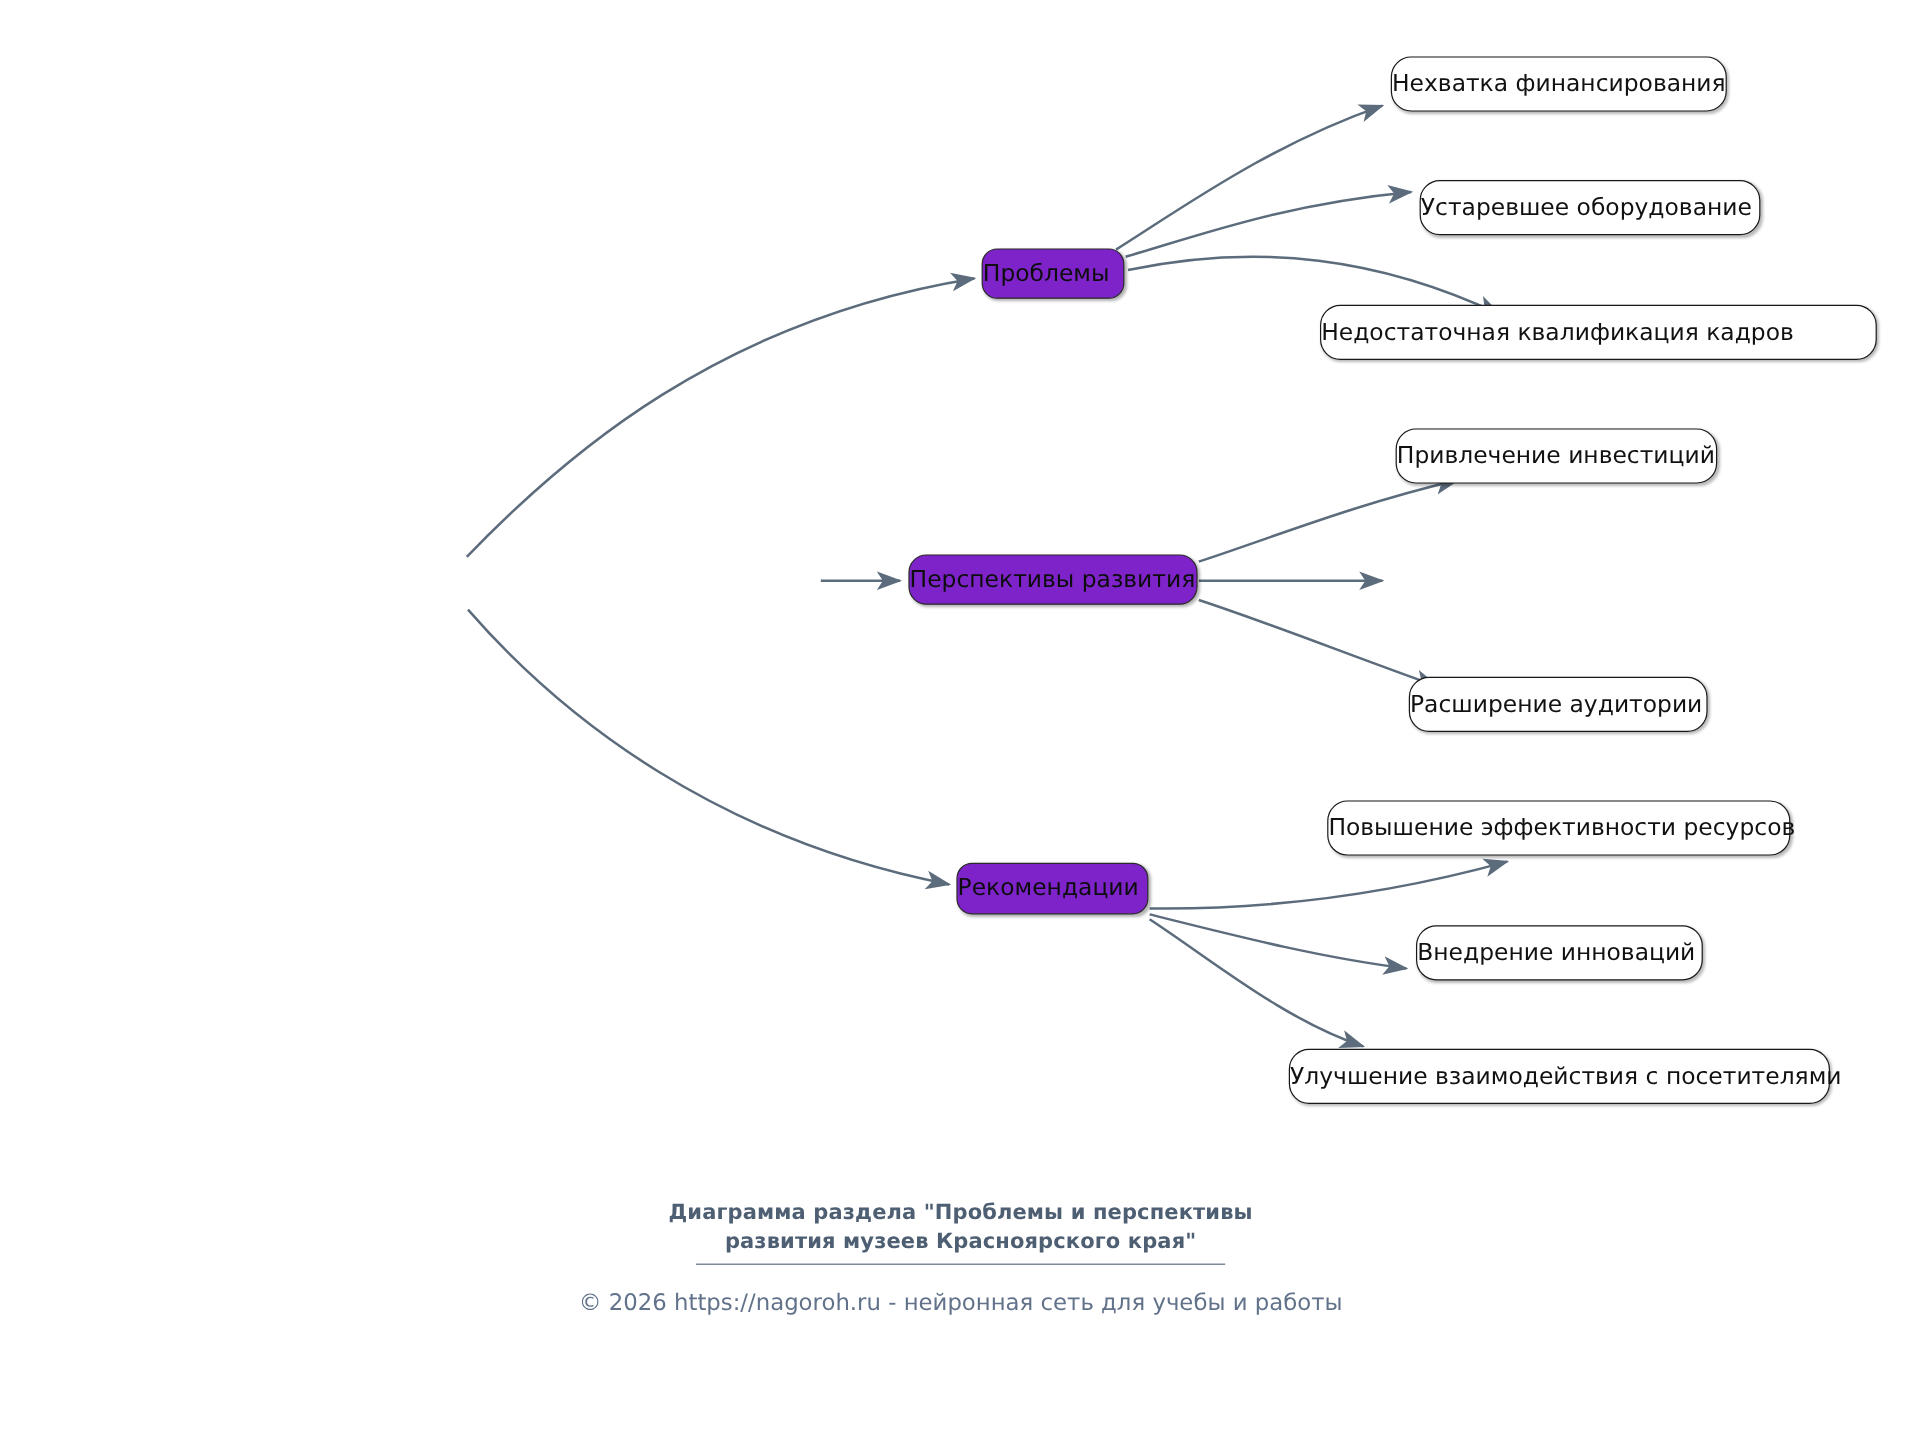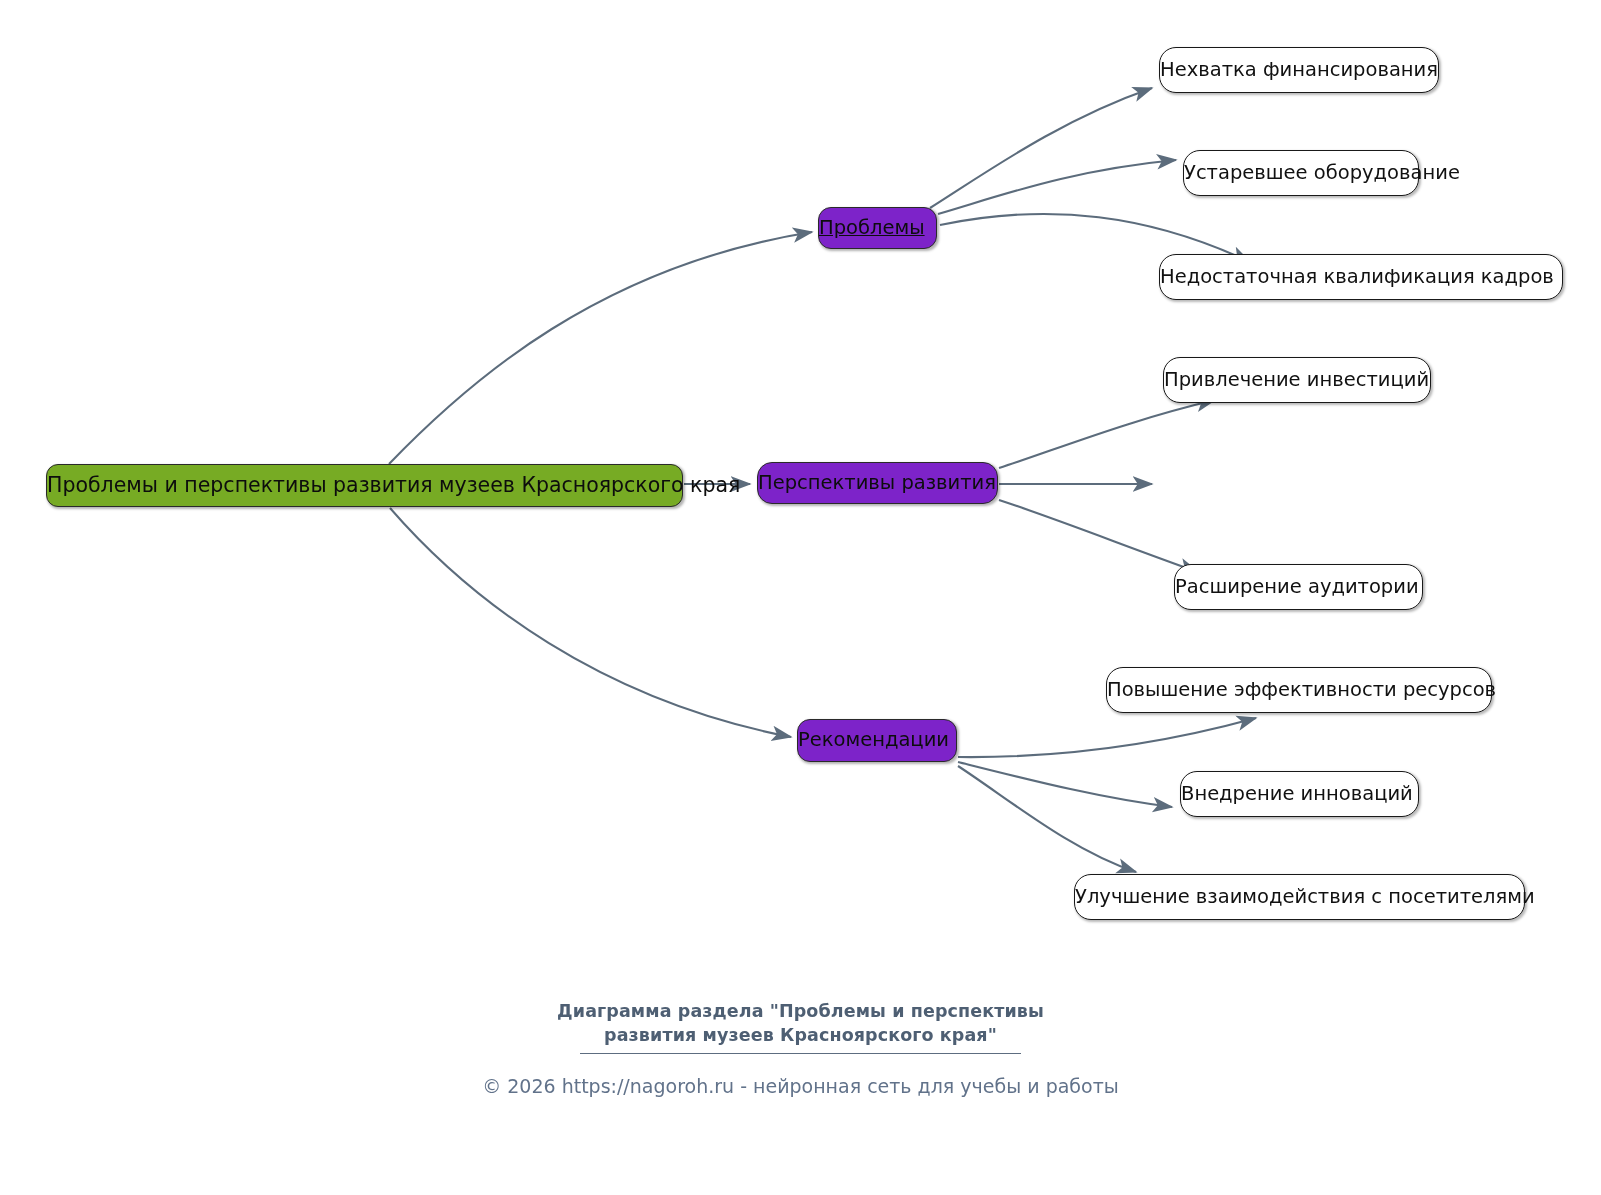--- a/index.html
+++ b/index.html
@@ -128,34 +128,31 @@
       <path d="M 999,468 C 1060,448 1130,420 1215,400"></path>
       <path d="M 999,484 L 1152,484"></path>
       <path d="M 999,500 C 1060,520 1130,548 1198,572"></path>
 
       <path d="M 958,757 C 1040,758 1140,750 1256,718"></path>
       <path d="M 958,762 C 1030,780 1100,798 1172,807"></path>
       <path d="M 958,766 C 1010,800 1070,850 1136,872"></path>
     </g>
   </svg>
 
-  <div class="node node-root" style="left:46px; top:464px; width:637px; height:43px;">
-    <span>Проблемы и перспективы развития музеев Красноярского края</span>
-  </div>
 
-  <div class="node node-branch" style="left:818px; top:207px; width:119px; height:42px;text-decoration:underline;">
+  <div class="node node-branch" style="left:818px; top:207px; width:119px; height:42px;">
     <span>Проблемы</span>
   </div>
   <div class="node node-leaf" style="left:1159px; top:47px; width:280px; height:46px;">
     <span>Нехватка финансирования</span>
   </div>
-  <div class="node node-leaf" style="left:1183px; top:150px; width:236px; height:46px;">
+  <div class="node node-leaf" style="left:1183px; top:150px; width:284px; height:46px;">
     <span>Устаревшее оборудование</span>
   </div>
-  <div class="node node-leaf" style="left:1159px; top:254px; width:404px; height:46px;">
+  <div class="node node-leaf" style="left:1100px; top:254px; width:464px; height:46px;">
     <span>Недостаточная квалификация кадров</span>
   </div>
 
   <div class="node node-branch" style="left:757px; top:462px; width:241px; height:42px;border-radius:15px;">
     <span>Перспективы развития</span>
   </div>
   <div class="node node-leaf" style="left:1163px; top:357px; width:268px; height:46px;">
     <span>Привлечение инвестиций</span>
   </div>
   <div class="node node-leaf" style="left:1174px; top:564px; width:249px; height:46px;">

